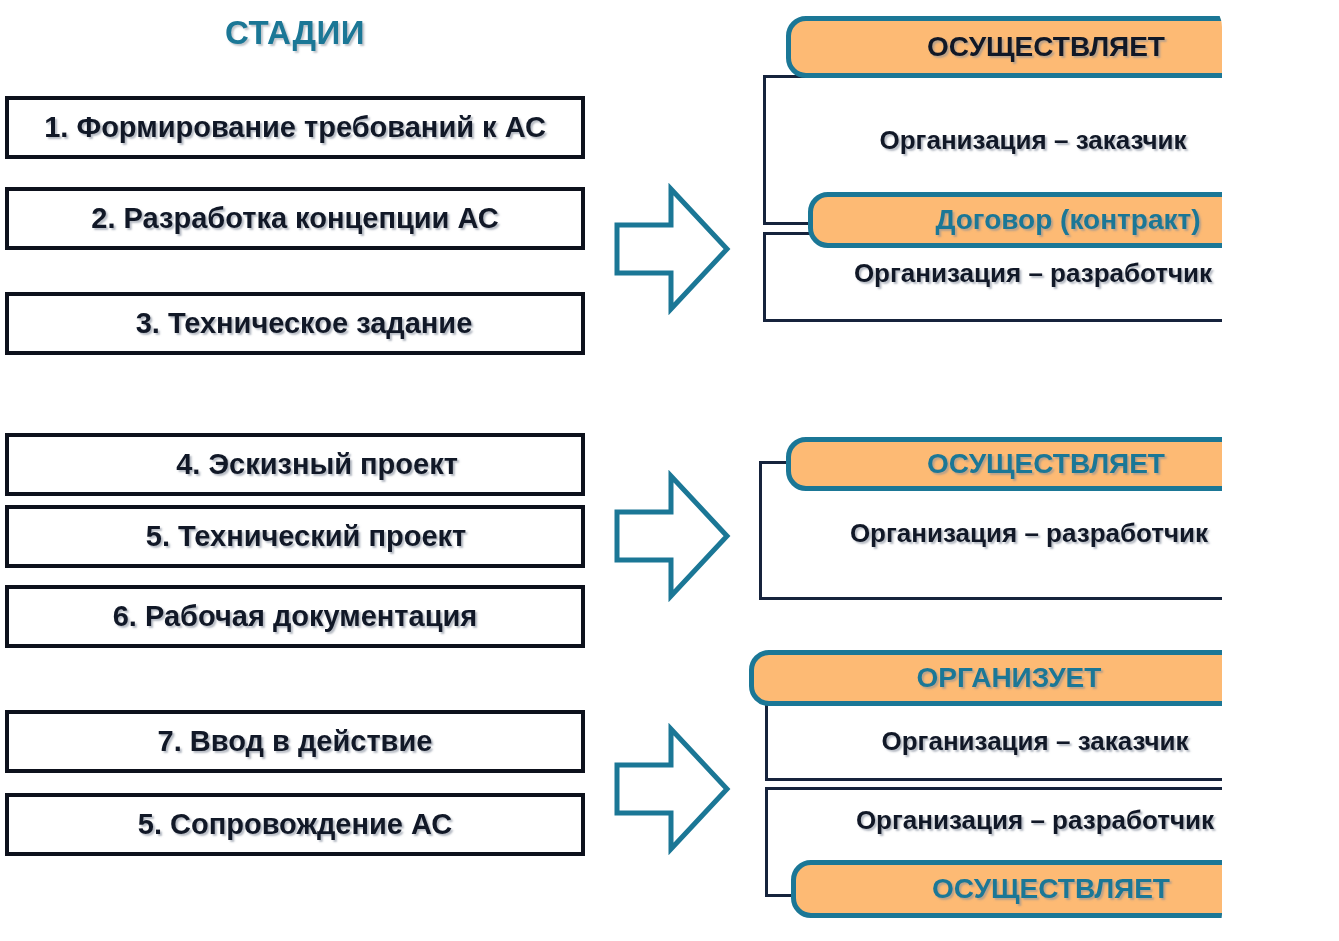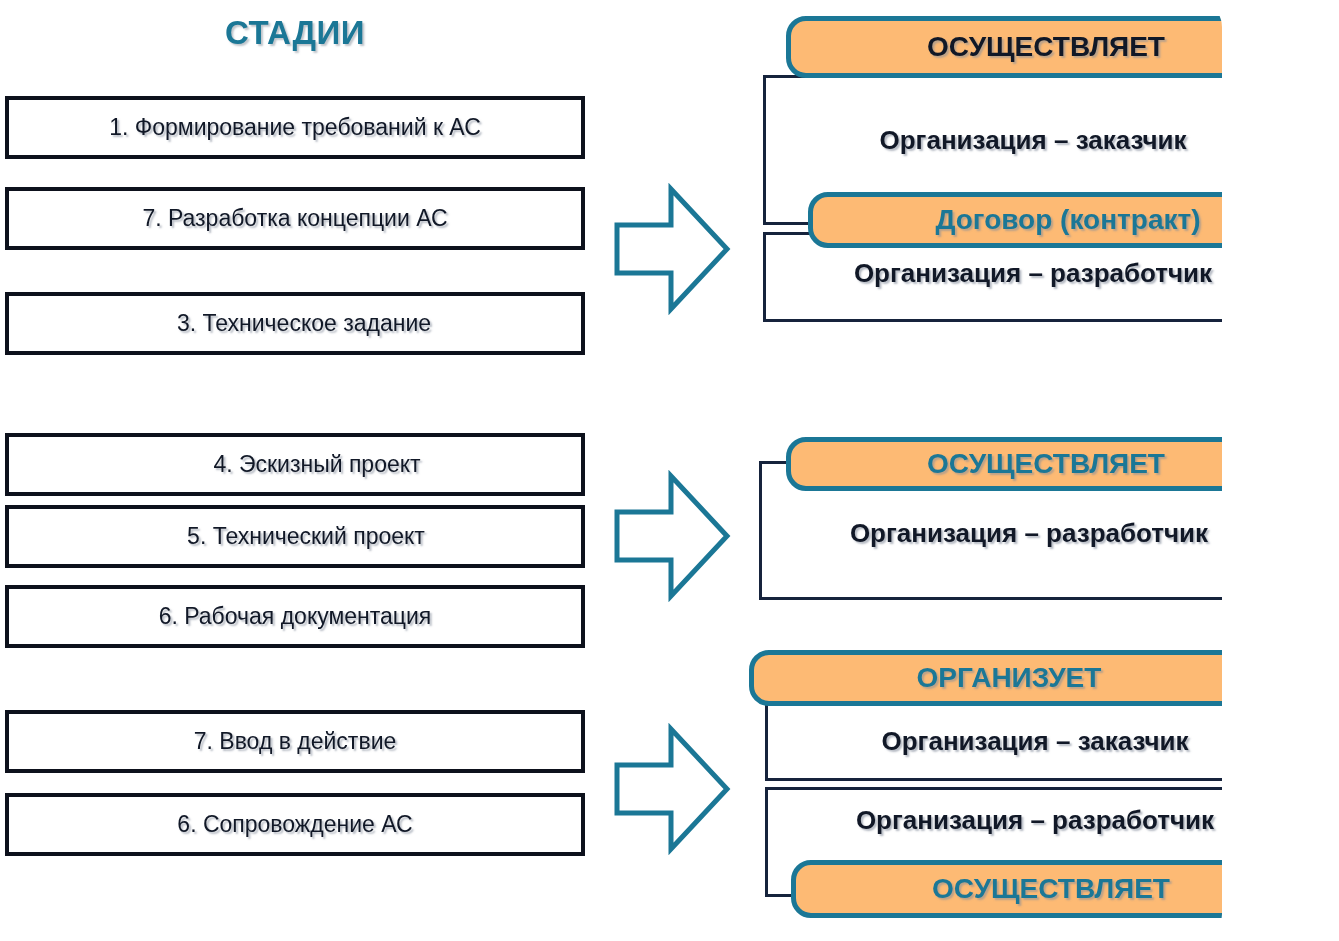--- a/index.html
+++ b/index.html
@@ -35,22 +35,22 @@
   .stage-box {
     position: absolute;
     left: 5px;
     width: 580px;
     box-sizing: border-box;
     border: 4px solid #0d111c;
     background: #ffffff;
     display: flex;
     align-items: center;
     justify-content: center;
-    font-size: 23px;
-    font-weight: normal;
+    font-size: 29px;
+    font-weight: bold;
     color: #111827;
     text-shadow: 2px 2px 2px rgba(120,130,145,.55);
     white-space: nowrap;
   }
 
   
   .arrow {
     position: absolute;
     width: 118px;
     height: 132px;
@@ -95,29 +95,29 @@
   .pill.teal { color: #1b7796; }
 </style>
 </head>
 <body>
 
 <div id="canvas">
 
   <div class="stage-title">СТАДИИ</div>
 
   <div class="stage-box" style="top:96px;  height:63px;">1. Формирование требований к АС</div>
-  <div class="stage-box" style="top:187px; height:63px;">7. Разработка концепции АС</div>
+  <div class="stage-box" style="top:187px; height:63px;">2. Разработка концепции АС</div>
   <div class="stage-box" style="top:292px; height:63px;padding-left:18px;">3. Техническое задание</div>
 
   <div class="stage-box" style="top:433px; height:63px;padding-left:44px;">4. Эскизный проект</div>
   <div class="stage-box" style="top:505px; height:63px;padding-left:22px;">5. Технический проект</div>
   <div class="stage-box" style="top:585px; height:63px;">6. Рабочая документация</div>
 
   <div class="stage-box" style="top:710px; height:63px;">7. Ввод в действие</div>
-  <div class="stage-box" style="top:793px; height:63px;">6. Сопровождение АС</div>
+  <div class="stage-box" style="top:793px; height:63px;">5. Сопровождение АС</div>
 
   <div class="arrow" style="left:613px; top:183px;">
     <svg viewBox="0 0 118 132" xmlns="http://www.w3.org/2000/svg">
       <polygon points="4,42 58,42 58,6 114,66 58,126 58,90 4,90" fill="none" stroke="#1b7796" stroke-width="5" stroke-linejoin="miter"></polygon>
     </svg>
   </div>
 
   <div class="arrow" style="left:613px; top:470px;">
     <svg viewBox="0 0 118 132" xmlns="http://www.w3.org/2000/svg">
       <polygon points="4,42 58,42 58,6 114,66 58,126 58,90 4,90" fill="none" stroke="#1b7796" stroke-width="5" stroke-linejoin="miter"></polygon>

